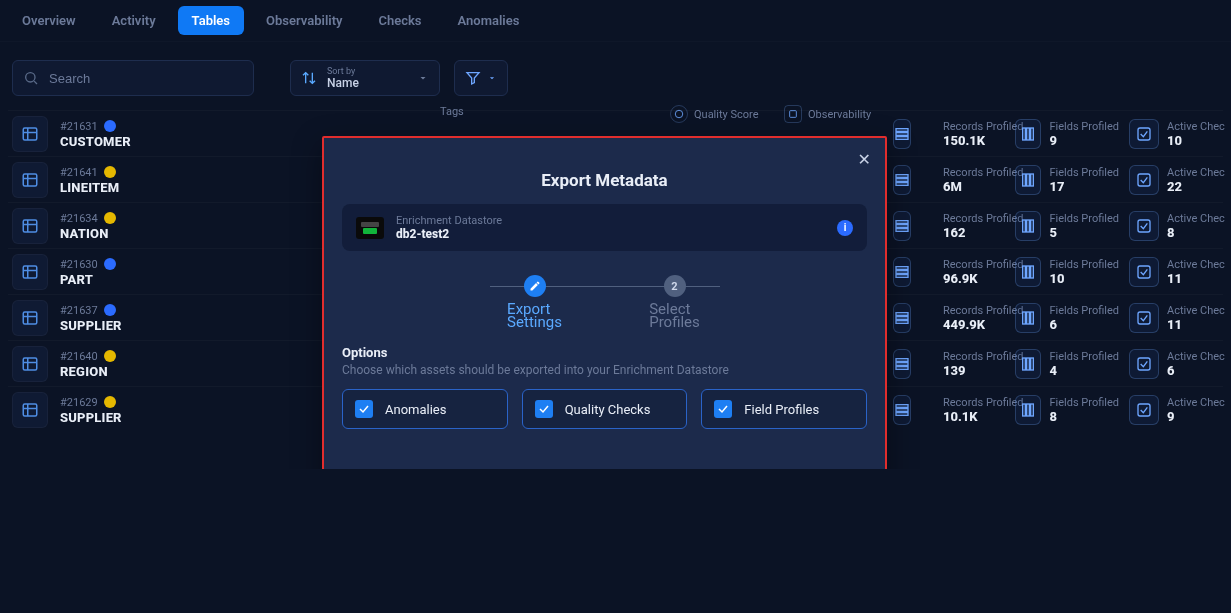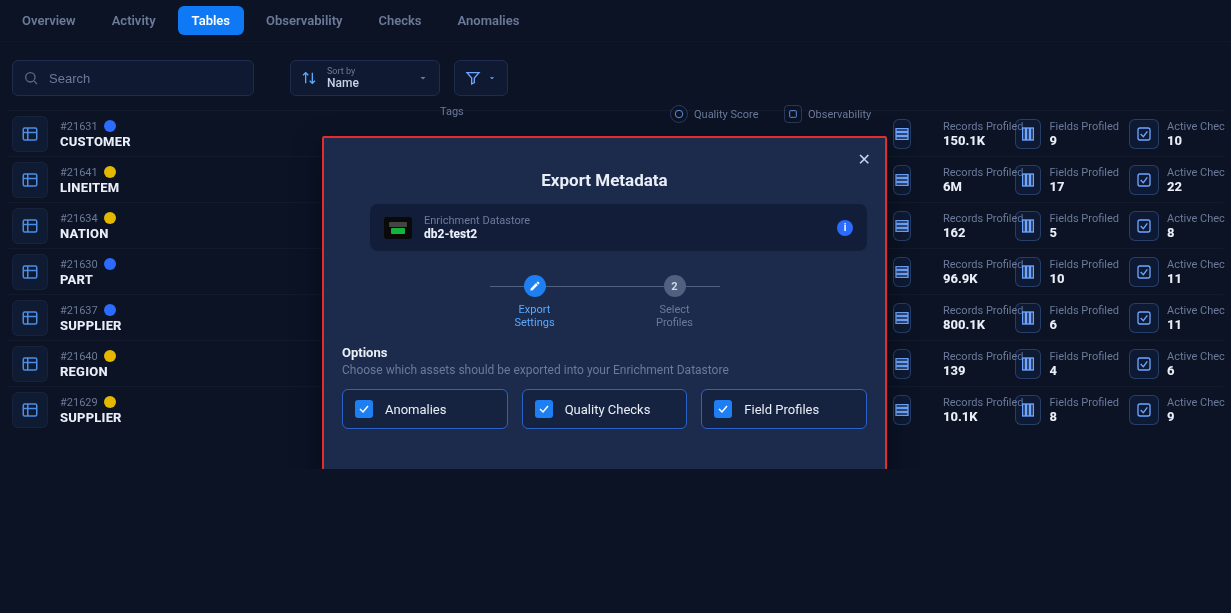--- a/index.html
+++ b/index.html
@@ -64,35 +64,35 @@
   
   .minihdr{position:absolute;top:105px;display:flex;align-items:center;gap:6px;color:var(--muted);font-size:11px;}
   .minihdr .ic{width:18px;height:18px;border:1px solid rgba(120,170,255,.25);border-radius:50%;display:flex;align-items:center;justify-content:center;}
 
   
   .modal-wrap{position:absolute;inset:0;pointer-events:none;}
   .modal-box{position:absolute;left:322px;top:136px;width:565px;height:388px;border:2px solid var(--red);background:var(--modal-bg);border-radius:2px;pointer-events:auto;box-shadow:0 10px 30px rgba(0,0,0,.4);}
   .modal-inner{position:absolute;inset:0;padding:16px 18px 16px 18px;display:flex;flex-direction:column;}
   .modal-close{position:absolute;right:14px;top:12px;font-size:16px;color:var(--txt);cursor:pointer;}
   .modal-title{text-align:center;font-size:17px;font-weight:700;color:var(--white);margin:16px 0 14px 0;}
-  .ds-card{background:rgba(12,22,46,.6);border-radius:8px;padding:10px 14px;display:flex;align-items:center;gap:12px;position:relative;margin-left:28px;}
+  .ds-card{background:rgba(12,22,46,.6);border-radius:8px;padding:10px 14px;display:flex;align-items:center;gap:12px;position:relative;}
   .ds-badge{width:28px;height:22px;background:#0a0a0a;border-radius:3px;display:flex;flex-direction:column;align-items:center;justify-content:center;gap:1px;}
   .ds-badge .b1{width:18px;height:5px;background:#444;border-radius:1px;}
   .ds-badge .b2{width:14px;height:6px;background:#11b53b;border-radius:1px;}
   .ds-txt .l1{color:var(--muted);font-size:11px;}
   .ds-txt .l2{color:var(--white);font-weight:800;font-size:12px;}
   .ds-info{position:absolute;right:14px;top:50%;transform:translateY(-50%);width:16px;height:16px;border-radius:50%;background:#2b6bff;display:flex;align-items:center;justify-content:center;color:#fff;font-size:10px;font-weight:700;}
 
   
   .stepper{display:flex;align-items:flex-start;justify-content:center;gap:0;margin:24px 0 16px 0;position:relative;}
   .step{display:flex;flex-direction:column;align-items:center;width:140px;gap:6px;}
   .step .circ{width:22px;height:22px;border-radius:50%;display:flex;align-items:center;justify-content:center;font-size:11px;font-weight:700;}
   .step.active .circ{background:var(--blue-bright);color:#fff;}
   .step.idle .circ{background:#50607f;color:#cfd8eb;}
-  .step .lbl{font-size:11px;line-height:13px;text-align:center;}
+  .step .lbl{font-size:15px;line-height:13px;text-align:left;}
   .step.active .lbl{color:#5aa9ff;}
   .step.idle .lbl{color:var(--muted);}
   .step-line{position:absolute;top:11px;left:50%;transform:translateX(-50%);width:230px;height:1px;background:#50607f;z-index:0;}
   .step .circ{position:relative;z-index:1;}
 
   .opts-title{font-size:13px;font-weight:700;color:var(--white);}
   .opts-sub{color:var(--muted);font-size:12px;margin:3px 0 12px 0;}
   .opts-grid{display:flex;gap:14px;}
   .opt{flex:1;border:1px solid #2a63c8;border-radius:6px;background:rgba(12,22,46,.35);display:flex;align-items:center;gap:12px;padding:10px 12px;cursor:pointer;}
   .opt .chk{width:18px;height:18px;border-radius:3px;background:#1e7ff3;display:flex;align-items:center;justify-content:center;}
@@ -429,21 +429,21 @@
       <span class="metric rp">
         <span class="mic">
               <svg width="16" height="16" viewBox="0 0 24 24" fill="none" stroke="#6ea6ff" stroke-width="2">
                 <rect x="3" y="4" width="18" height="4"></rect>
                 <rect x="3" y="10" width="18" height="4"></rect>
                 <rect x="3" y="16" width="18" height="4"></rect>
               </svg>
             </span>
         <span class="mtxt">
               <span class="l1">Records Profiled</span>
-              <span class="l2">800.1K</span>
+              <span class="l2">449.9K</span>
             </span>
       </span>
       <span class="metric fp">
         <span class="mic">
               <svg width="16" height="16" viewBox="0 0 24 24" fill="none" stroke="#6ea6ff" stroke-width="2">
                 <rect x="4" y="3" width="4" height="18"></rect>
                 <rect x="10" y="3" width="4" height="18"></rect>
                 <rect x="16" y="3" width="4" height="18"></rect>
               </svg>
             </span>

